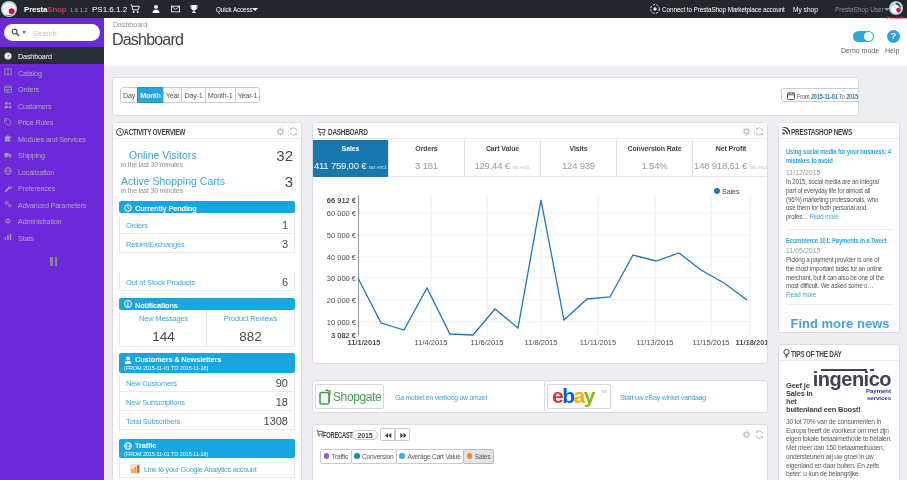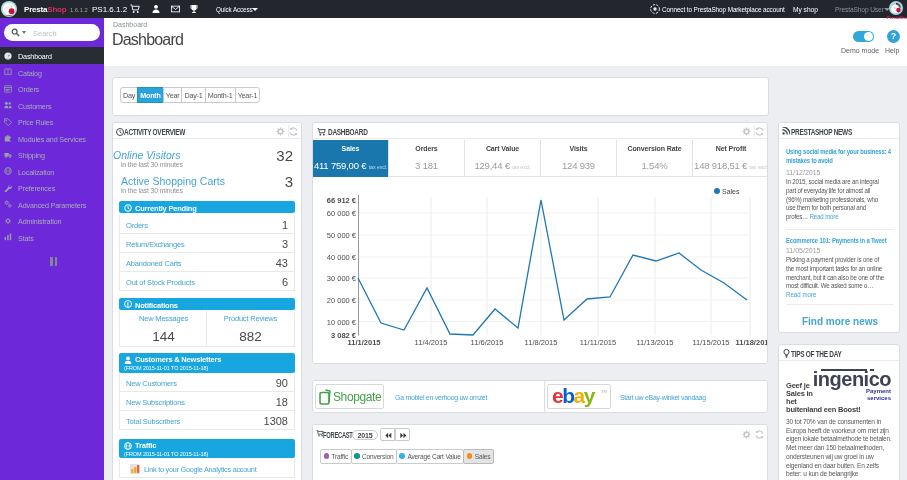--- a/index.html
+++ b/index.html
@@ -206,21 +206,21 @@
     <span class="abs" style="left:9px; top:3px; font-size:7px; color:#8b9197;">Dashboard</span>
     <span class="abs" style="left:8px; top:13px; font-size:16px; color:#444; letter-spacing:-0.8px;">Dashboard</span>
     <span class="abs" style="left:749px; top:13px; width:21px; height:11px; background:#31a7da; border-radius:6px;">
         <span class="abs" style="left:11px; top:1px; width:9px; height:9px; background:#fff; border-radius:50%;"></span>
       </span>
     <span class="abs" style="left:737px; top:29px; font-size:7px; color:#585f66;">Demo mode</span>
     <span class="abs" style="left:783px; top:12px; width:13px; height:13px; background:#30a3dc; border-radius:50%; color:#fff; font-size:9px; font-weight:bold; text-align:center; line-height:13px;">?</span>
     <span class="abs" style="left:781px; top:29px; font-size:7px; color:#585f66;">Help</span>
   </div>
   <div id="graybg" class="abs" style="top:66px; left:104px; width:803px; height:414px; background:#eceef2;"></div>
-  <div id="toolbar" class="panel" style="left:112px; top:77px; width:657px; height:39px;">
+  <div id="toolbar" class="panel" style="left:112px; top:77px; width:747px; height:39px;">
     <div class="abs" style="left:8px; top:9px; height:17px;">
       <span class="tbtn" style="border-radius:3px 0 0 3px;">Day</span><span class="tbtn tbact">Month</span><span class="tbtn">Year</span><span class="tbtn">Day-1</span><span class="tbtn">Month-1</span><span class="tbtn" style="border-radius:0 3px 3px 0;">Year-1</span>
     </div>
     <div class="abs" style="left:668px; top:10px; width:110px; height:14px; border:1px solid #ccc; border-radius:3px; background:#fff;">
       <svg class="abs" style="left:5px; top:2.5px;" width="8" height="8" viewBox="0 0 8 8">
           <rect x="0.5" y="1" width="7" height="6.5" rx="0.8" fill="none" stroke="#555" stroke-width="1"></rect>
           <line x1="0.5" y1="2.8" x2="7.5" y2="2.8" stroke="#555"></line>
           <line x1="2.3" y1="0.2" x2="2.3" y2="1.6" stroke="#555"></line>
           <line x1="5.7" y1="0.2" x2="5.7" y2="1.6" stroke="#555"></line>
         </svg>
@@ -239,44 +239,40 @@
           <circle cx="5" cy="5" r="2.6" fill="none" stroke="#c3c6ca" stroke-width="1.6"></circle>
           <path d="M5 0.5 v1.6 M5 7.9 v1.6 M0.5 5 h1.6 M7.9 5 h1.6 M1.8 1.8 l1.2 1.2 M7 7 l1.2 1.2 M8.2 1.8 L7 3 M3 7 L1.8 8.2" stroke="#c3c6ca" stroke-width="1.2"></path>
         </svg>
       <span class="abs" style="right:12.5px; top:2px; height:12px; border-left:1px solid #ebebeb;"></span>
       <svg class="abs" style="right:3px; top:4px;" width="9" height="9" viewBox="0 0 10 10">
           <path d="M8.8 4 A4 4 0 0 0 1.6 2.8 M1.2 6 A4 4 0 0 0 8.4 7.2" fill="none" stroke="#c3c6ca" stroke-width="1.3"></path>
           <path d="M1.2 0.6 v2.6 h2.6 Z" fill="#c3c6ca"></path>
           <path d="M8.8 9.4 v-2.6 h-2.6 Z" fill="#c3c6ca"></path>
         </svg>
     </div>
-    <span class="abs blue" style="left:0; top:26px; font-size:10.5px;font-style:italic;">Online Visitors</span>
+    <span class="abs blue" style="left:16px; top:26px; font-size:10.5px;">Online Visitors</span>
     <span class="abs" style="right:8px; top:24px; font-size:15px; color:#484848;">32</span>
     <span class="abs" style="left:8px; top:38px; font-size:7px; color:#939393; letter-spacing:-0.2px;">in the last 30 minutes</span>
     <span class="abs blue" style="left:8px; top:52px; font-size:10.5px;">Active Shopping Carts</span>
     <span class="abs" style="right:8px; top:50px; font-size:15px; color:#484848;">3</span>
     <span class="abs" style="left:8px; top:64px; font-size:7px; color:#939393; letter-spacing:-0.2px;">in the last 30 minutes</span>
     <div class="bluebar" style="top:78px; height:12px;">
       <svg class="abs" style="left:5px; top:2.5px;" width="8" height="8" viewBox="0 0 8 8">
           <circle cx="4" cy="4" r="3.3" fill="none" stroke="#fff" stroke-width="1"></circle>
           <path d="M4 2 V4.2 L5.5 5" stroke="#fff" fill="none" stroke-width="0.9"></path>
         </svg>
       <span class="abs" style="left:16px; top:2.5px; font-size:7.5px; font-weight:bold; letter-spacing:-0.2px;">Currently Pending</span>
     </div>
     <div class="srow" style="top:92px; height:19px;">
         <span class="sl">Orders</span>
         <span class="sv">1</span>
       </div>
     <div class="srow" style="top:111px; height:19px;">
         <span class="sl">Return/Exchanges</span>
         <span class="sv">3</span>
-      </div>
-    <div class="srow" style="top:130px; height:19px;">
-        <span class="sl">Abandoned Carts</span>
-        <span class="sv">43</span>
       </div>
     <div class="srow" style="top:149px; height:19px;">
         <span class="sl">Out of Stock Products</span>
         <span class="sv">6</span>
       </div>
     <div class="bluebar" style="top:175px; height:12px;">
       <span class="abs" style="left:5px; top:2px; width:8px; height:8px; border:1px solid #fff; border-radius:50%; font-size:6.5px; font-weight:bold; text-align:center; line-height:8px;">i</span>
       <span class="abs" style="left:16px; top:2.5px; font-size:7.5px; font-weight:bold; letter-spacing:-0.2px;">Notifications</span>
     </div>
     <div class="srow" style="top:187px; height:37px;">
@@ -475,21 +471,21 @@
     </div>
     <div class="abs nbody" style="left:7px; top:23px; width:110px;">
       <div class="ntitle" style="top:1px;">Using social media for your business: 4<br>mistakes to avoid</div>
       <div class="ndate" style="top:23px;">11/12/2015</div>
       <div class="ntext" style="top:32px;">In 2015, social media are an integral<br>part of everyday life for almost all<br>(96%) marketing professionals, who<br>use them for both personal and<br>profes… <span class="blue">Read more</span></div>
       <div class="abs" style="left:0; top:83px; width:108px; border-top:1px solid #ececec;"></div>
       <div class="ntitle" style="top:90px;">Ecommerce 101: Payments in a Tweet</div>
       <div class="ndate" style="top:101px;">11/05/2015</div>
       <div class="ntext" style="top:110px;">Picking a payment provider is one of<br>the most important tasks for an online<br>merchant, but it can also be one of the<br>most difficult. We asked some o…<br><span class="blue" style="letter-spacing:0;">Read more</span></div>
       <div class="abs" style="left:0; top:158px; width:108px; border-top:1px solid #ececec;"></div>
-      <div class="abs blue" style="left:0; top:170px; width:108px; text-align:center; font-size:10px; font-weight:bold;">Find more news</div>
+      <div class="abs blue" style="left:0; top:170px; width:108px; text-align:center; font-size:13px; font-weight:bold;">Find more news</div>
     </div>
   </div>
   <div id="tips" class="panel" style="left:778px; top:344px; width:122px; height:142px;">
     <div class="phead">
       <svg class="abs" style="left:4px; top:3.5px;" width="7" height="10" viewBox="0 0 7 10">
           <circle cx="3.5" cy="3" r="2.6" fill="none" stroke="#40464e" stroke-width="1"></circle>
           <path d="M2.4 6 h2.2 v1.4 h-2.2 Z M2.8 7.8 h1.4 v1 h-1.4 Z" fill="#40464e"></path>
         </svg>
       <span class="ptitle" style="left:12px;">TIPS OF THE DAY</span>
     </div>

